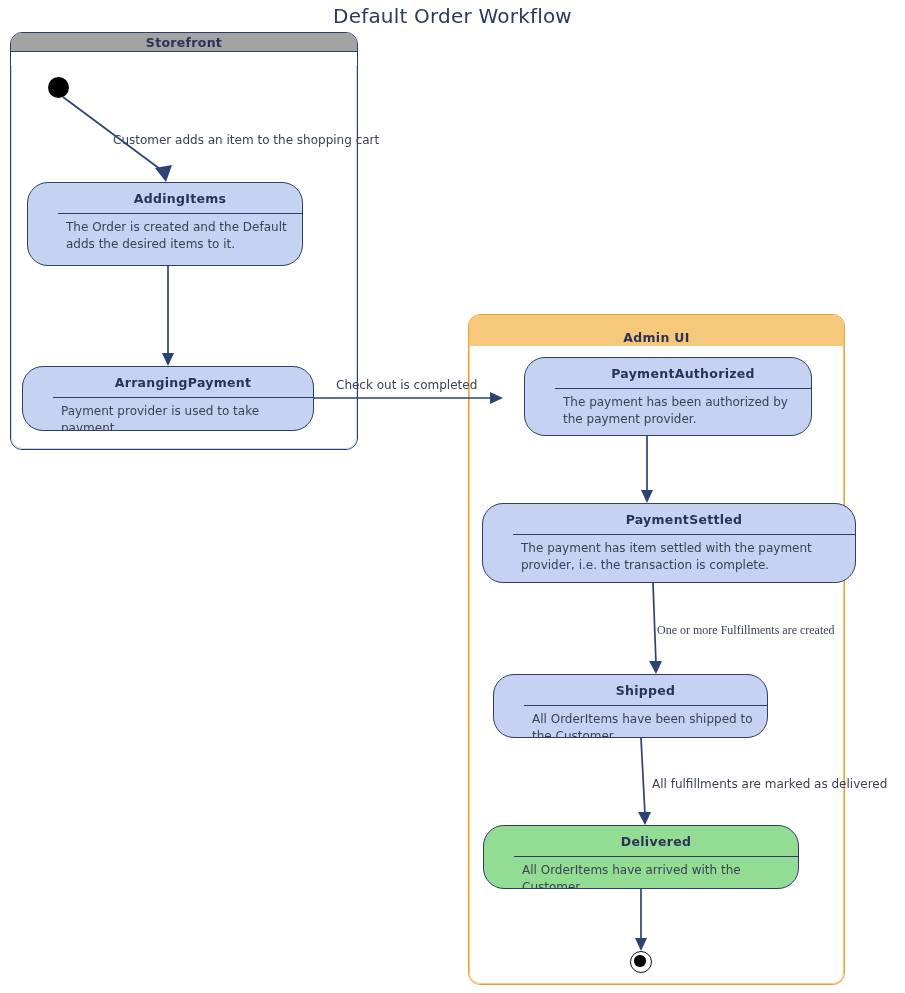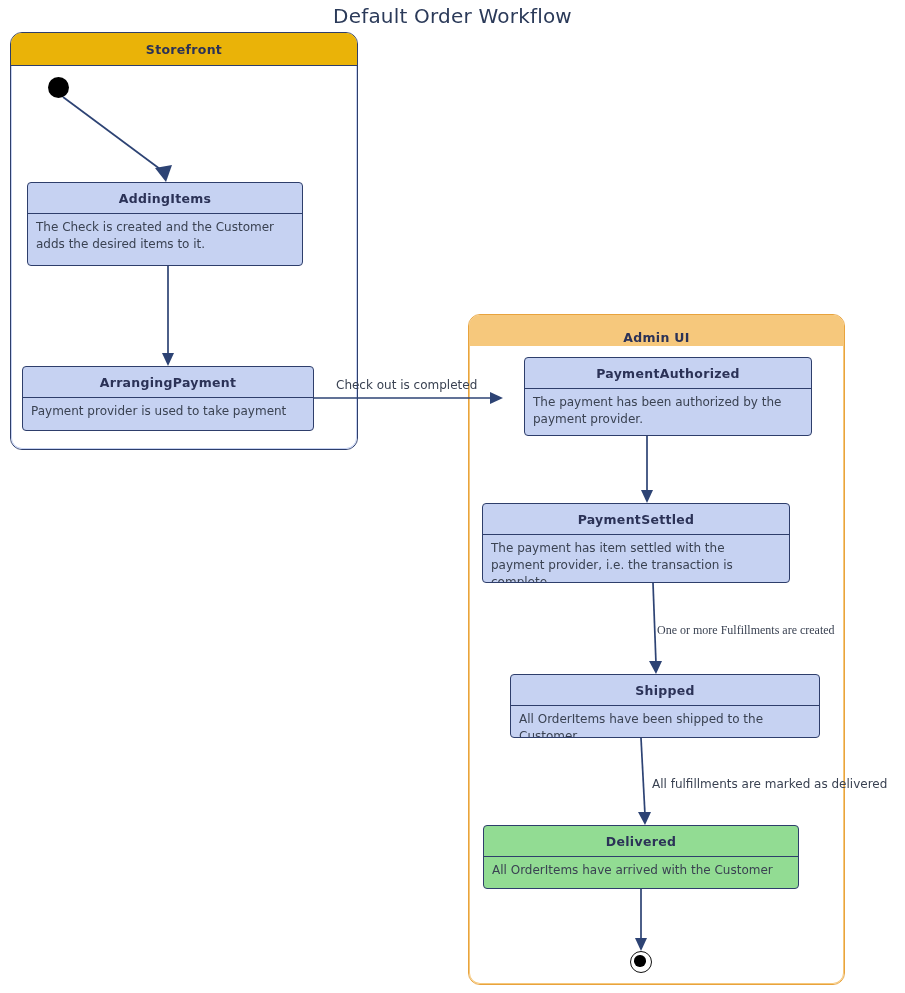--- a/index.html
+++ b/index.html
@@ -54,22 +54,22 @@
     text-align: center;
     font-size: 12.5px;
     font-weight: bold;
     color: #2b3257;
     letter-spacing: 0.3px;
     display: flex;
     align-items: center;
     justify-content: center;
   }
   .storefront .composite-header {
-    height: 33px;
-    background: #eab308;
+    height: 19px;
+    background: #a3a3a3;
     border-bottom: 1.6px solid #2e3e6b;
   }
   .adminui .composite-header {
     height: 45px;
     background: #f6c87c;
     border-bottom: 1.6px solid #e8a33d;
   }
 
   .composite-body {
     position: absolute;
@@ -91,23 +91,24 @@
     border: 1.4px solid #f6c87c;
     border-top: none;
     border-radius: 0 0 11px 11px;
   }
 
   
   .state {
     position: absolute;
     box-sizing: border-box;
     border: 1.6px solid #2e3e6b;
-    border-radius: 4px;
+    border-radius: 21px;
     background: #c6d2f2;
     overflow: hidden;
+    padding-left: 30px;
   }
   .state.green { background: #92dc93; }
 
   .state-name {
     box-sizing: border-box;
     width: 100%;
     text-align: center;
     font-size: 12.5px;
     font-weight: bold;
     color: #2b3257;
@@ -189,44 +190,44 @@
 
   <div class="composite storefront" style="left:10px; top:32px; width:348px; height:418px;">
     <div class="composite-header">Storefront</div>
     <div class="composite-body"></div>
   </div>
 
   <div class="initial-state" style="left:48px; top:77px;"></div>
 
   <div class="state has-desc" style="left:27px; top:182px; width:276px; height:84px;">
     <div class="state-name">AddingItems</div>
-    <div class="state-desc">The Check is created and the Customer adds the desired items to it.</div>
+    <div class="state-desc">The Order is created and the Default adds the desired items to it.</div>
   </div>
 
   <div class="state has-desc" style="left:22px; top:366px; width:292px; height:65px;">
     <div class="state-name">ArrangingPayment</div>
     <div class="state-desc">Payment provider is used to take payment</div>
   </div>
 
   <div class="composite adminui" style="left:468px; top:314px; width:377px; height:671px;">
     <div class="composite-header">Admin UI</div>
     <div class="composite-body"></div>
   </div>
 
   <div class="state has-desc" style="left:524px; top:357px; width:288px; height:79px;">
     <div class="state-name">PaymentAuthorized</div>
     <div class="state-desc">The payment has been authorized by the payment provider.</div>
   </div>
 
-  <div class="state has-desc" style="left:482px; top:503px; width:308px; height:80px;">
+  <div class="state has-desc" style="left:482px; top:503px; width:374px; height:80px;">
     <div class="state-name">PaymentSettled</div>
     <div class="state-desc">The payment has item settled with the payment provider, i.e. the transaction is complete.</div>
   </div>
 
-  <div class="state has-desc" style="left:510px; top:674px; width:310px; height:64px;">
+  <div class="state has-desc" style="left:493px; top:674px; width:275px; height:64px;">
     <div class="state-name">Shipped</div>
     <div class="state-desc">All OrderItems have been shipped to the Customer</div>
   </div>
 
   <div class="state has-desc green" style="left:483px; top:825px; width:316px; height:64px;">
     <div class="state-name">Delivered</div>
     <div class="state-desc">All OrderItems have arrived with the Customer</div>
   </div>
 
   <div class="final-state" style="left:630px; top:951px;"></div>
@@ -262,20 +263,21 @@
       <line x1="641" y1="738" x2="645" y2="815"></line>
       <polygon points="645,825 638,812 651,812"></polygon>
     </g>
 
     <g>
       <line x1="641" y1="889" x2="641" y2="941"></line>
       <polygon points="641,951 635,938 647,938"></polygon>
     </g>
   </svg>
 
+  <div class="edge-label" style="left:113px; top:133px;">Customer adds an item to the shopping cart</div>
 
   <div class="edge-label" style="left:336px; top:378px;">Check out is completed</div>
 
   <div class="edge-label" style="left:657px; top:623px;font-family:Liberation Serif, serif;">One or more Fulfillments are created</div>
 
   <div class="edge-label" style="left:652px; top:777px;">All fulfillments are marked as delivered</div>
 
 </div>
 
 </body></html>

